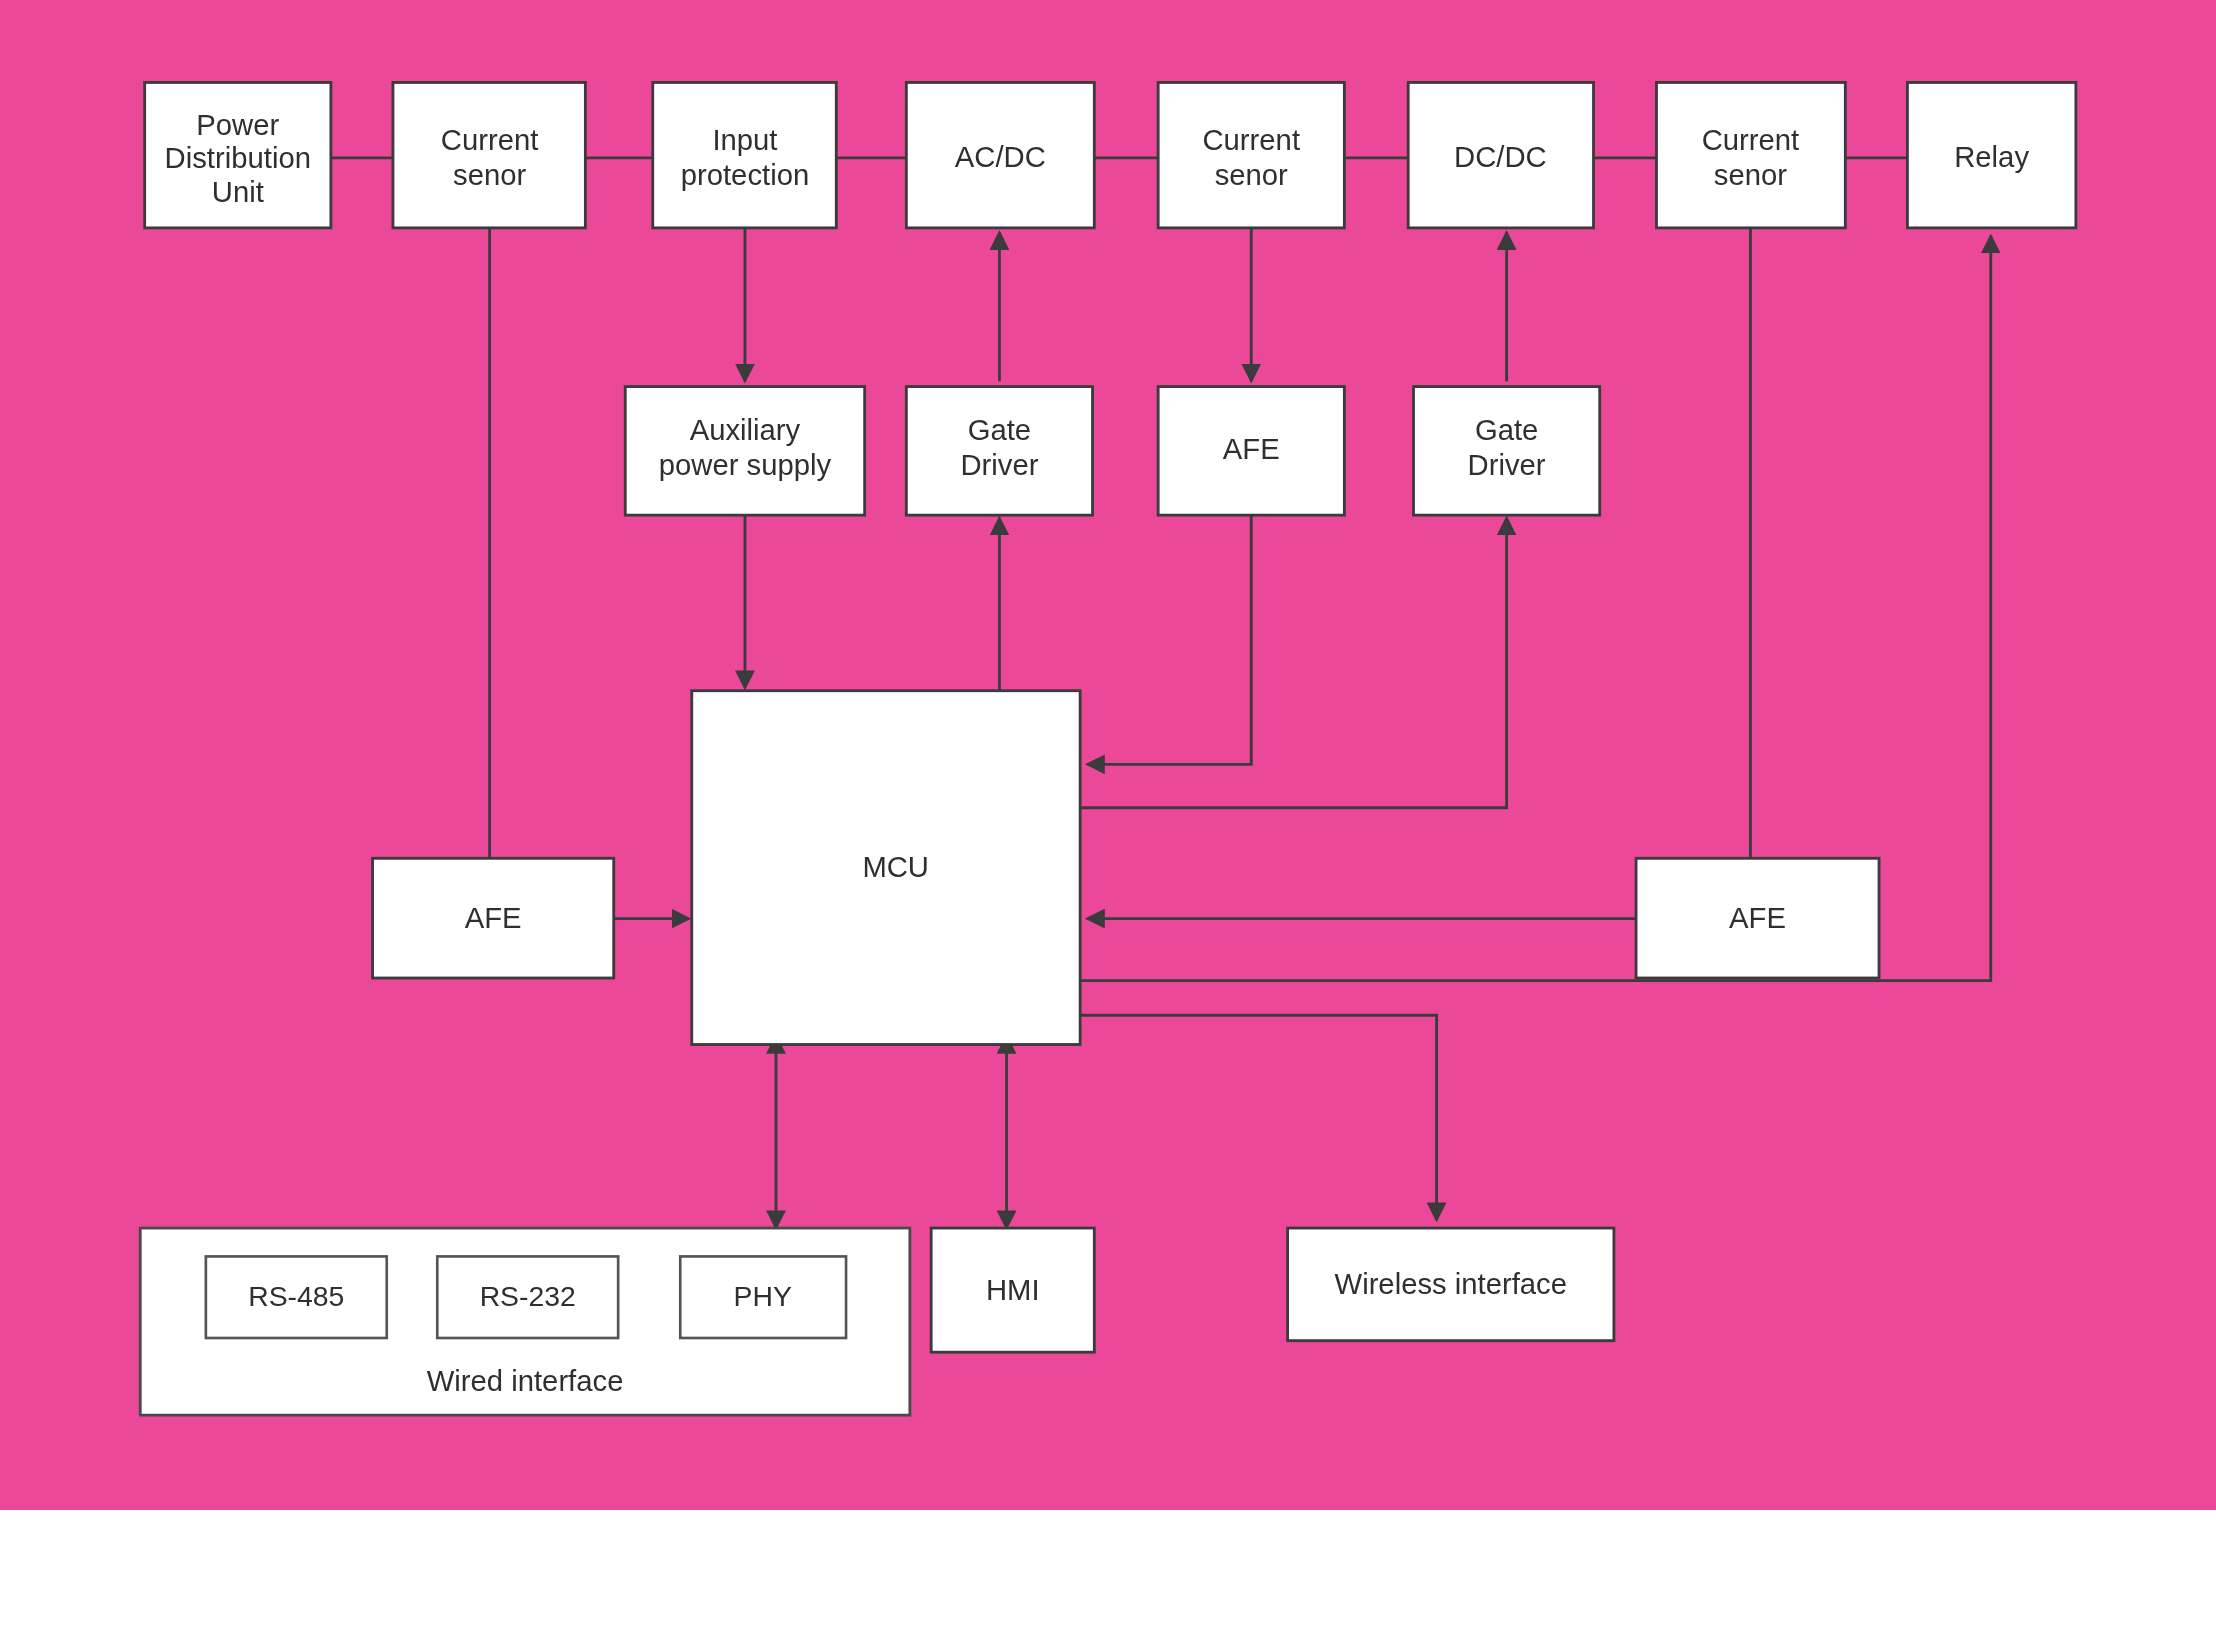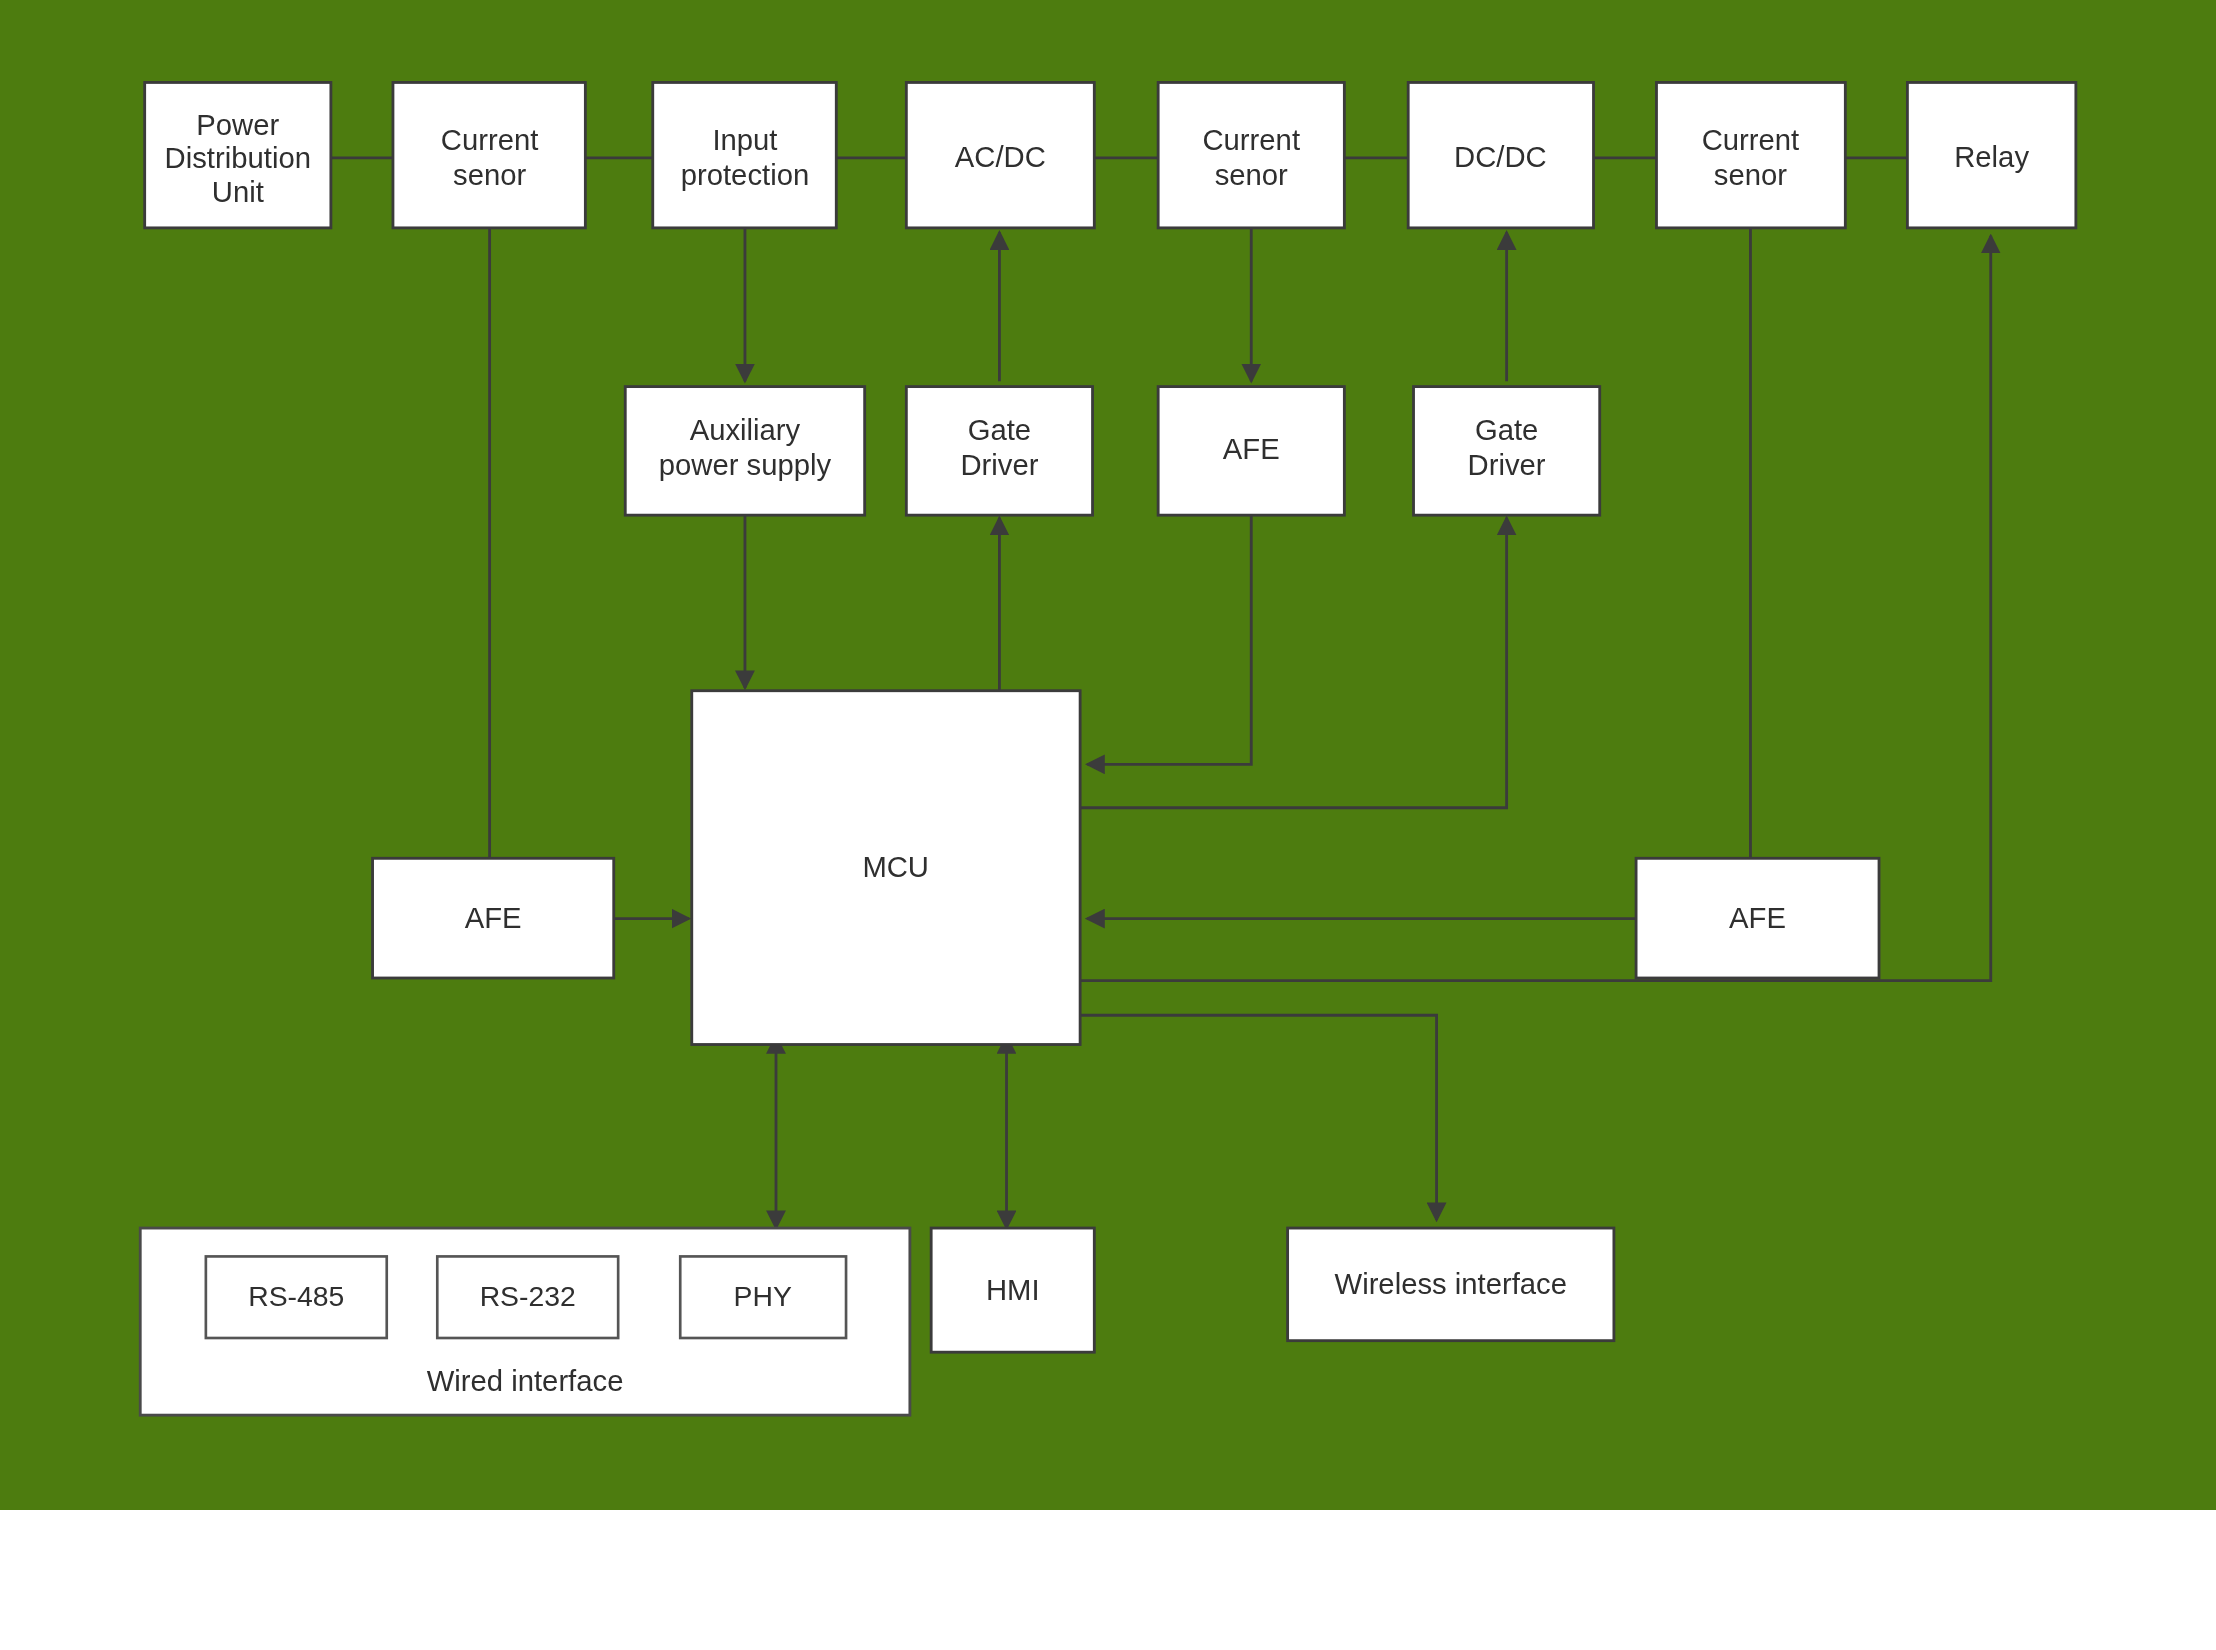--- a/index.html
+++ b/index.html
@@ -4,21 +4,21 @@
 <style>
   html, body {
     margin: 0;
     padding: 0;
     background: #ffffff;
   }
   #diagram-root {
     position: relative;
     width: 2217px;
     height: 1510px;
-    background: #4d7c0f;
+    background: #ec4899;
     font-family: "Liberation Sans", sans-serif;
   }
   svg#block-diagram {
     display: block;
     width: 2217px;
     height: 1651px;
   }
   .blk {
     fill: #ffffff;
     stroke: #3b3b3b;

